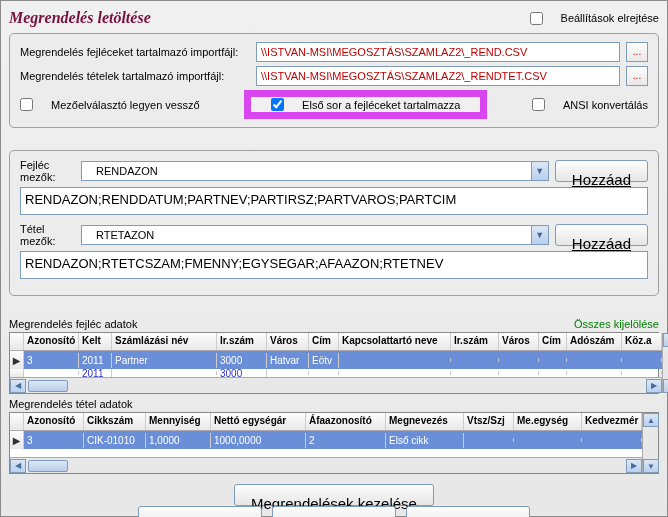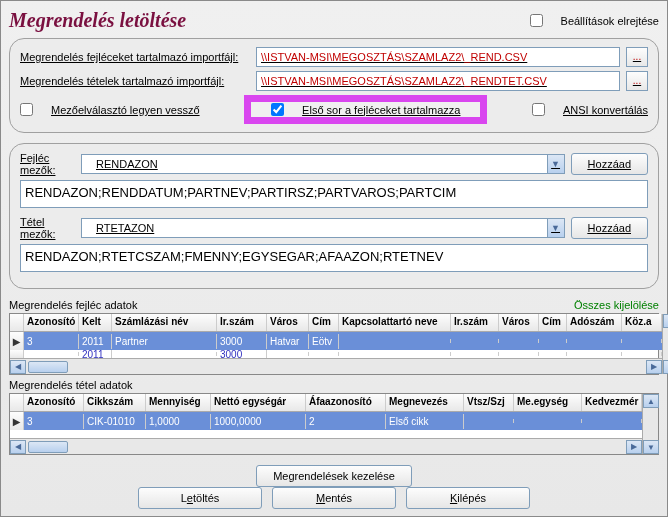--- a/index.html
+++ b/index.html
@@ -21,34 +21,33 @@
     flex-direction: column;
   }
   .header {
     display: flex;
     justify-content: space-between;
     align-items: center;
     margin-bottom: 6px;
   }
   .title {
     font-family: Georgia, serif;
-    font-size: 20px;
+    font-size: 16px;
     font-weight: bold;
     font-style: italic;
     color: #7a1040;
   }
   .chk-row { display: inline-flex; align-items: center; gap: 18px; font-size: 11px; }
   .chk-row input { width: 13px; height: 13px; }
   .panel {
     border: 1px solid #a0a0a0;
-    border-radius: 15px;
+    border-radius: 5px;
     background: #ececec;
     padding: 8px 10px;
-    margin-bottom: 10px;
-    text-decoration: underline;
+    margin-bottom: 22px;
   }
   .file-row {
     display: flex;
     align-items: center;
     margin-bottom: 4px;
     gap: 6px;
   }
   .file-row label { flex: 0 0 230px; }
   .path-input {
     flex: 1;
@@ -105,26 +104,26 @@
     background: linear-gradient(#dce7f5,#b8d0ee);
     border-left: 1px solid #7f9db9;
     display: flex;
     align-items: center;
     justify-content: center;
     color: #4a6a99;
     font-size: 9px;
   }
   .btn {
     height: 22px;
-    padding: 4px 16px;
+    padding: 10px 16px;
     border: 1px solid #7f9db9;
     border-radius: 3px;
     background: linear-gradient(#fdfdfd,#e6e6e6);
     cursor: pointer;
-    font-size: 11px;
+    font-size: 15px;
   }
   .btn .ul { text-decoration: underline; }
   .longtext {
     width: 100%;
     height: 28px;
     border: 1px solid #7f9db9;
     background: #fff;
     padding: 4px;
     font-size: 13px;
     margin-top: 2px;

